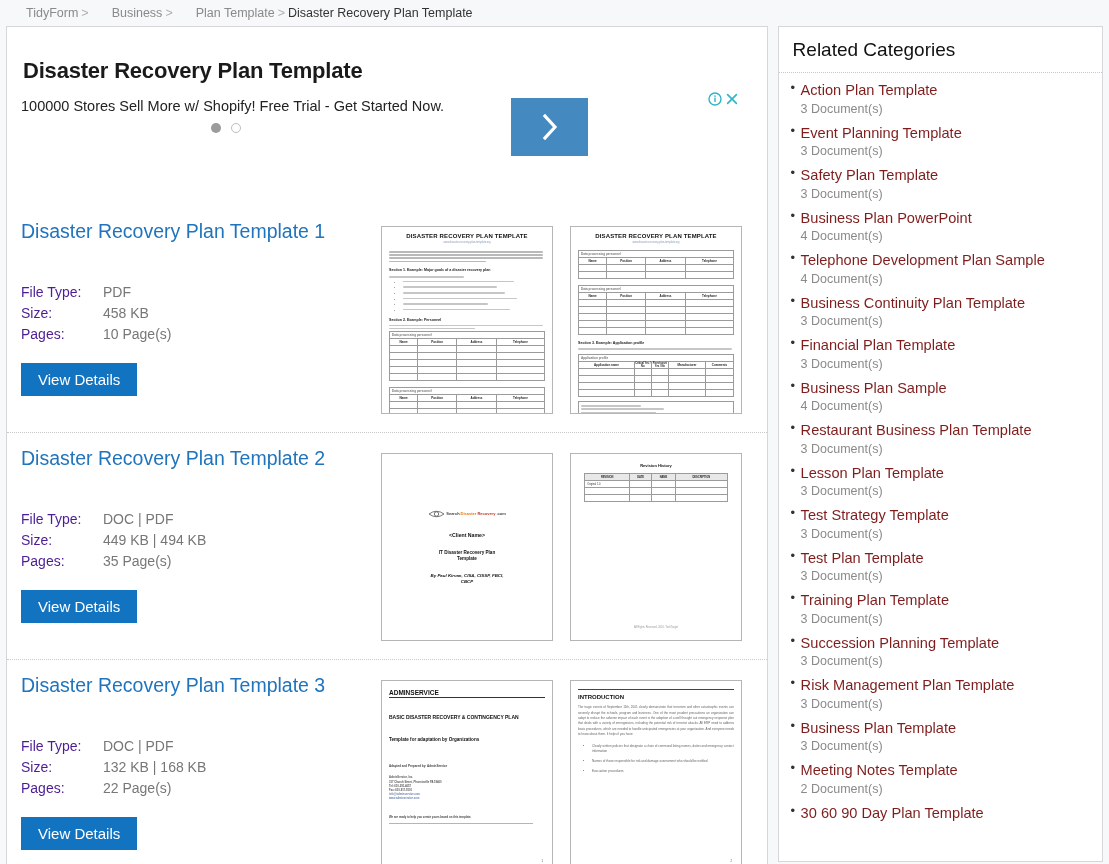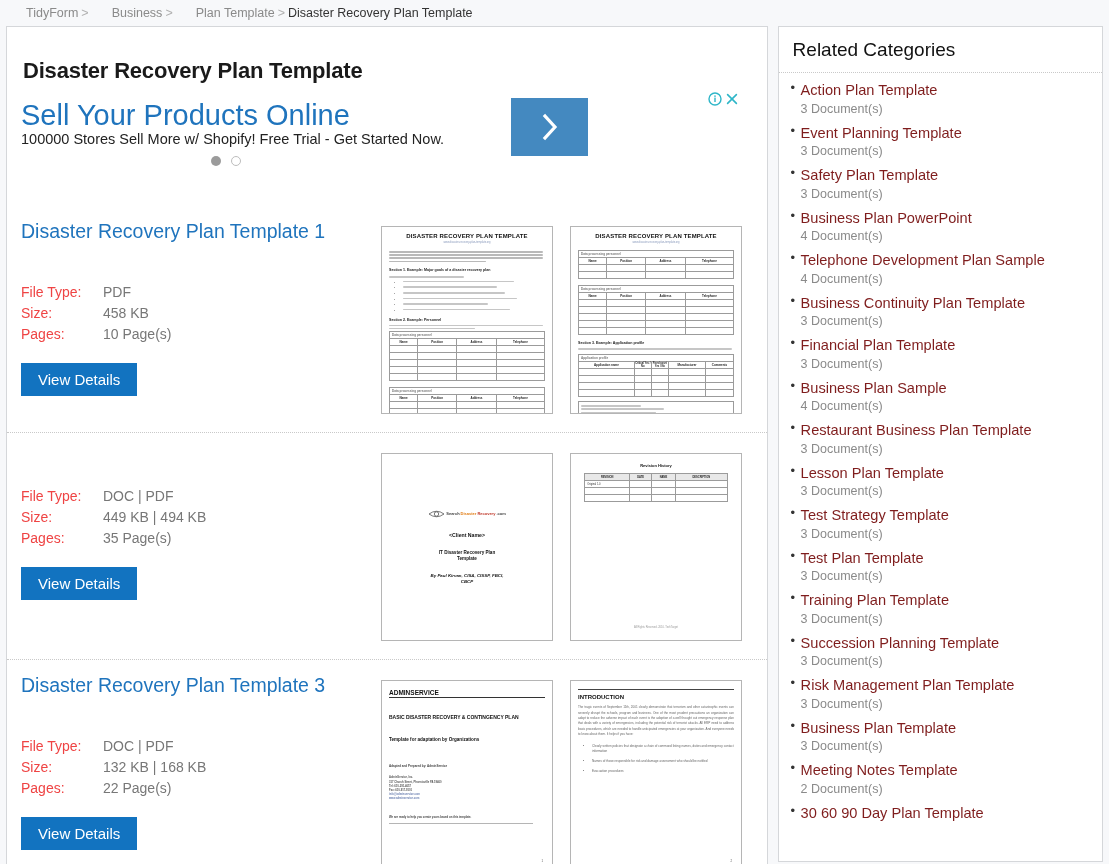--- a/index.html
+++ b/index.html
@@ -112,21 +112,21 @@
     text-decoration: none;
     display: inline-block;
     font-weight: normal;
   }
   .meta-table {
     margin-top: 38px;
     font-size: 14px;
     border-collapse: collapse;
   }
   .meta-table td { padding: 2.5px 0; vertical-align: top; }
-  .meta-label { color: #ef4444; width: 82px; }
+  .meta-label { color: #4c1d95; width: 82px; }
   .meta-value { color: #777; }
   .view-details-btn {
     display: inline-block;
     margin-top: 19px;
     background: #1273c0;
     color: #ffffff;
     font-size: 15px;
     padding: 8px 17px;
     border: none;
     text-decoration: none;
@@ -216,21 +216,20 @@
               <rect x="6.3" y="3.4" width="1.4" height="1.5" fill="#2eb6c8"></rect>
             </svg>
         </span>
         <span class="ad-ctrl">
           <svg width="14" height="14" viewBox="0 0 14 14">
               <path d="M2.6 2.6 L11.4 11.4 M11.4 2.6 L2.6 11.4" stroke="#2eb6c8" stroke-width="1.6" stroke-linecap="round"></path>
             </svg>
         </span>
       </div>
 
-      <div class="ad-headline">Sell Your Products Online</div>
       <div class="ad-sub">100000 Stores Sell More w/ Shopify! Free Trial - Get Started Now.</div>
 
       <div class="ad-dots">
         <span class="dot filled"></span>
         <span class="dot hollow"></span>
       </div>
 
       <div class="ad-arrow-btn">
         <svg width="26" height="34" viewBox="0 0 26 34">
           <path d="M8 6 L18 17 L8 28" fill="none" stroke="#ffffff" stroke-width="3.2" stroke-linecap="square" stroke-linejoin="miter"></path>
@@ -496,20 +495,21 @@
               <div class="line sm" style="width:55%"></div>
               <div class="line sm" style="width:50%"></div>
             </div>
           </div>
         </div>
       </div>
     </div>
 
     <div class="listing">
       <div class="listing-info">
+        <a href="#" class="listing-title">Disaster Recovery Plan Template 2</a>
         <table class="meta-table">
           <tbody>
               <tr>
             <td class="meta-label">File Type:</td>
             <td class="meta-value">DOC | PDF</td>
           </tr>
           <tr>
             <td class="meta-label">Size:</td>
             <td class="meta-value">449 KB | 494 KB</td>
           </tr>

